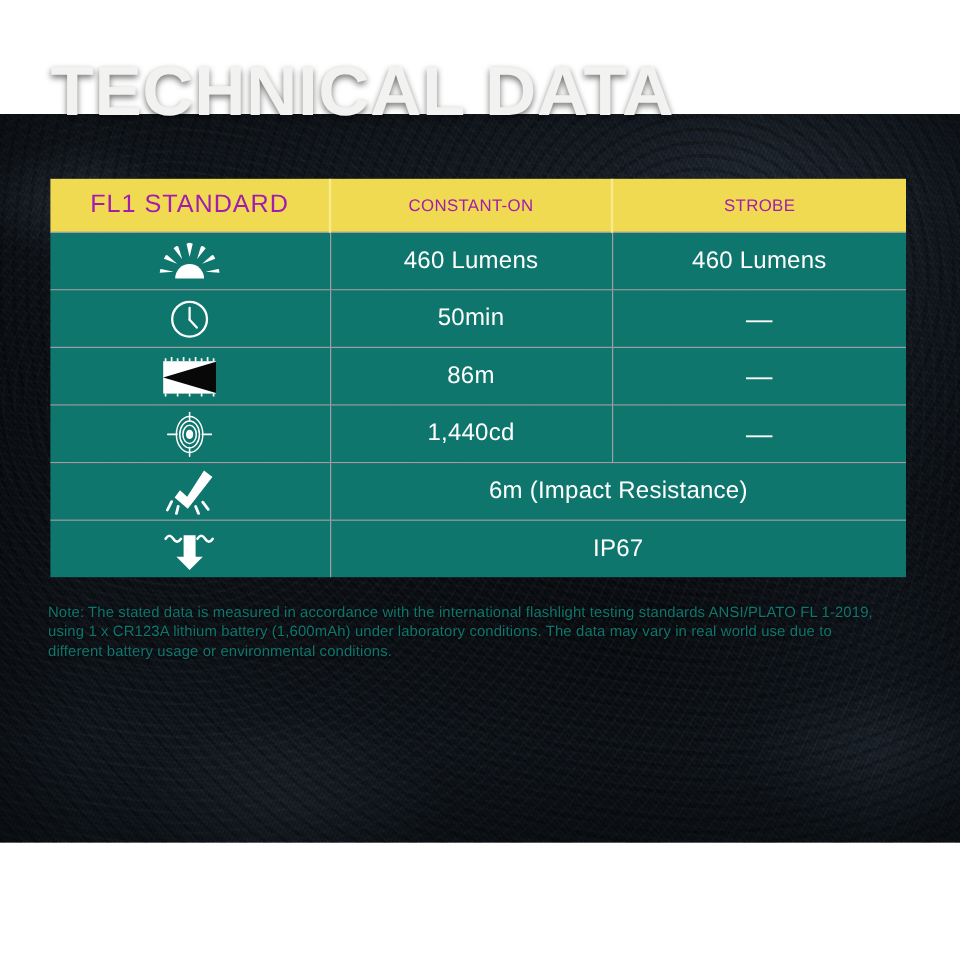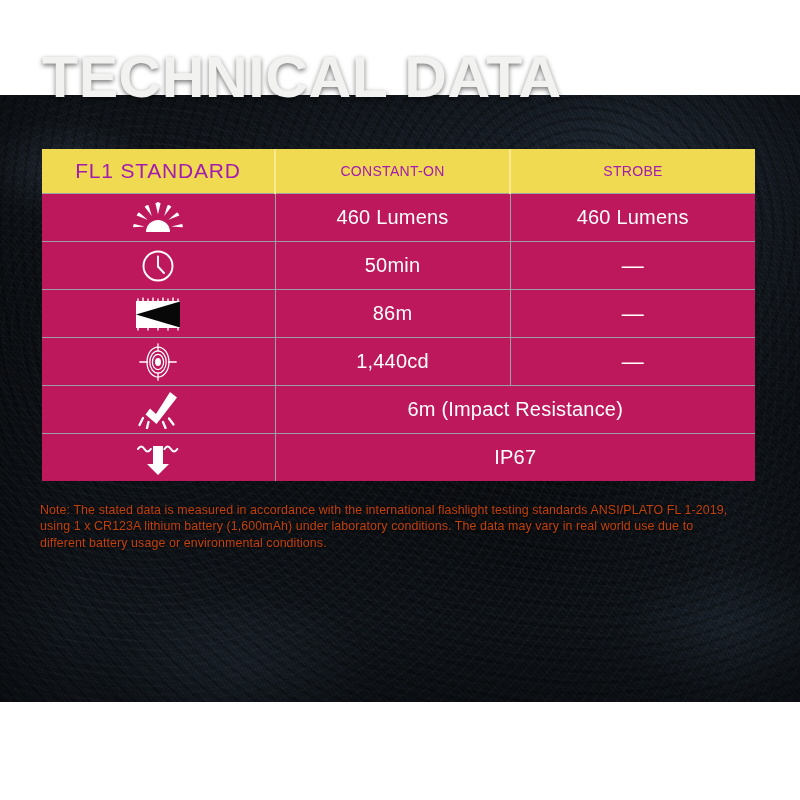--- a/index.html
+++ b/index.html
@@ -123,21 +123,21 @@
   }
   .th-mode {
     font-size: 14px;
     font-weight: 400;
     letter-spacing: 0.3px;
   }
 
   
   tbody tr { height: 47px; }
   tbody td {
-    background: #be185d;
+    background: #0f766e;
     color: #ffffff;
     height: 47px;
     border-bottom: 1px solid #9aa0a6;
     border-right: 1px solid #9aa0a6;
     font-family: "Liberation Sans Narrow", "Liberation Sans", sans-serif;
     font-size: 20px;
     font-weight: 400;
     letter-spacing: 0.2px;
   }
   tbody td:last-child { border-right: none; }
@@ -148,21 +148,21 @@
   .icon-cell { line-height: 0; }
 
   svg { display: inline-block; vertical-align: middle; }
 
   
   #note {
     position: absolute;
     left: 40px;
     top: 502px;
     width: 736px;
-    color: #c2410c;
+    color: #0f766e;
     font-size: 12.4px;
     line-height: 16.4px;
     font-family: "Liberation Sans Narrow", "Liberation Sans", sans-serif;
     letter-spacing: 0.1px;
     text-shadow: 0 1px 2px rgba(0,0,0,0.7);
   }
   #note span { display: block; }
 </style>
 </head>
 <body>

